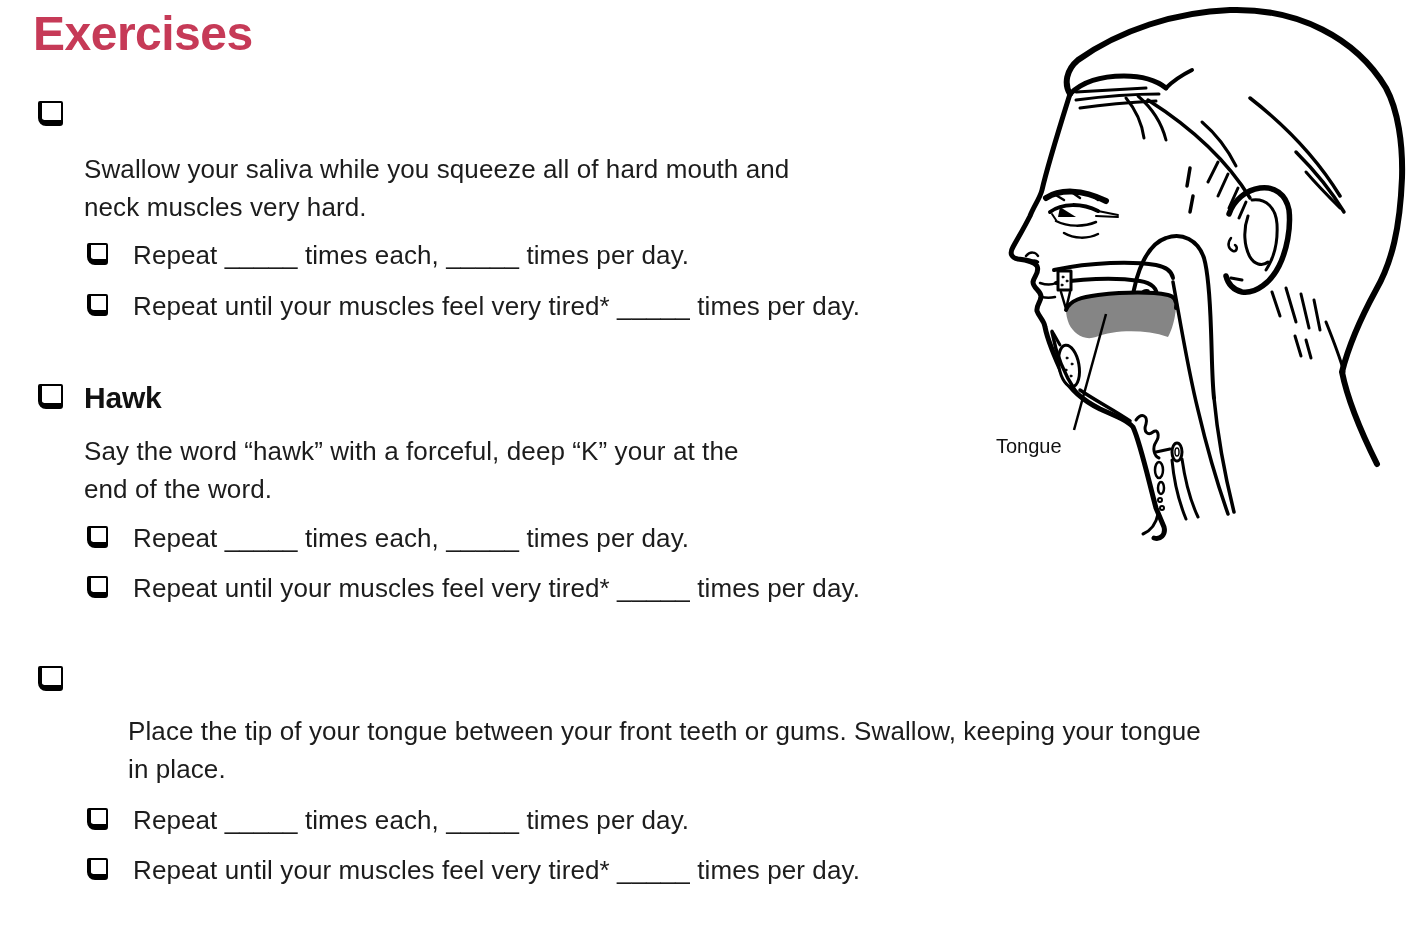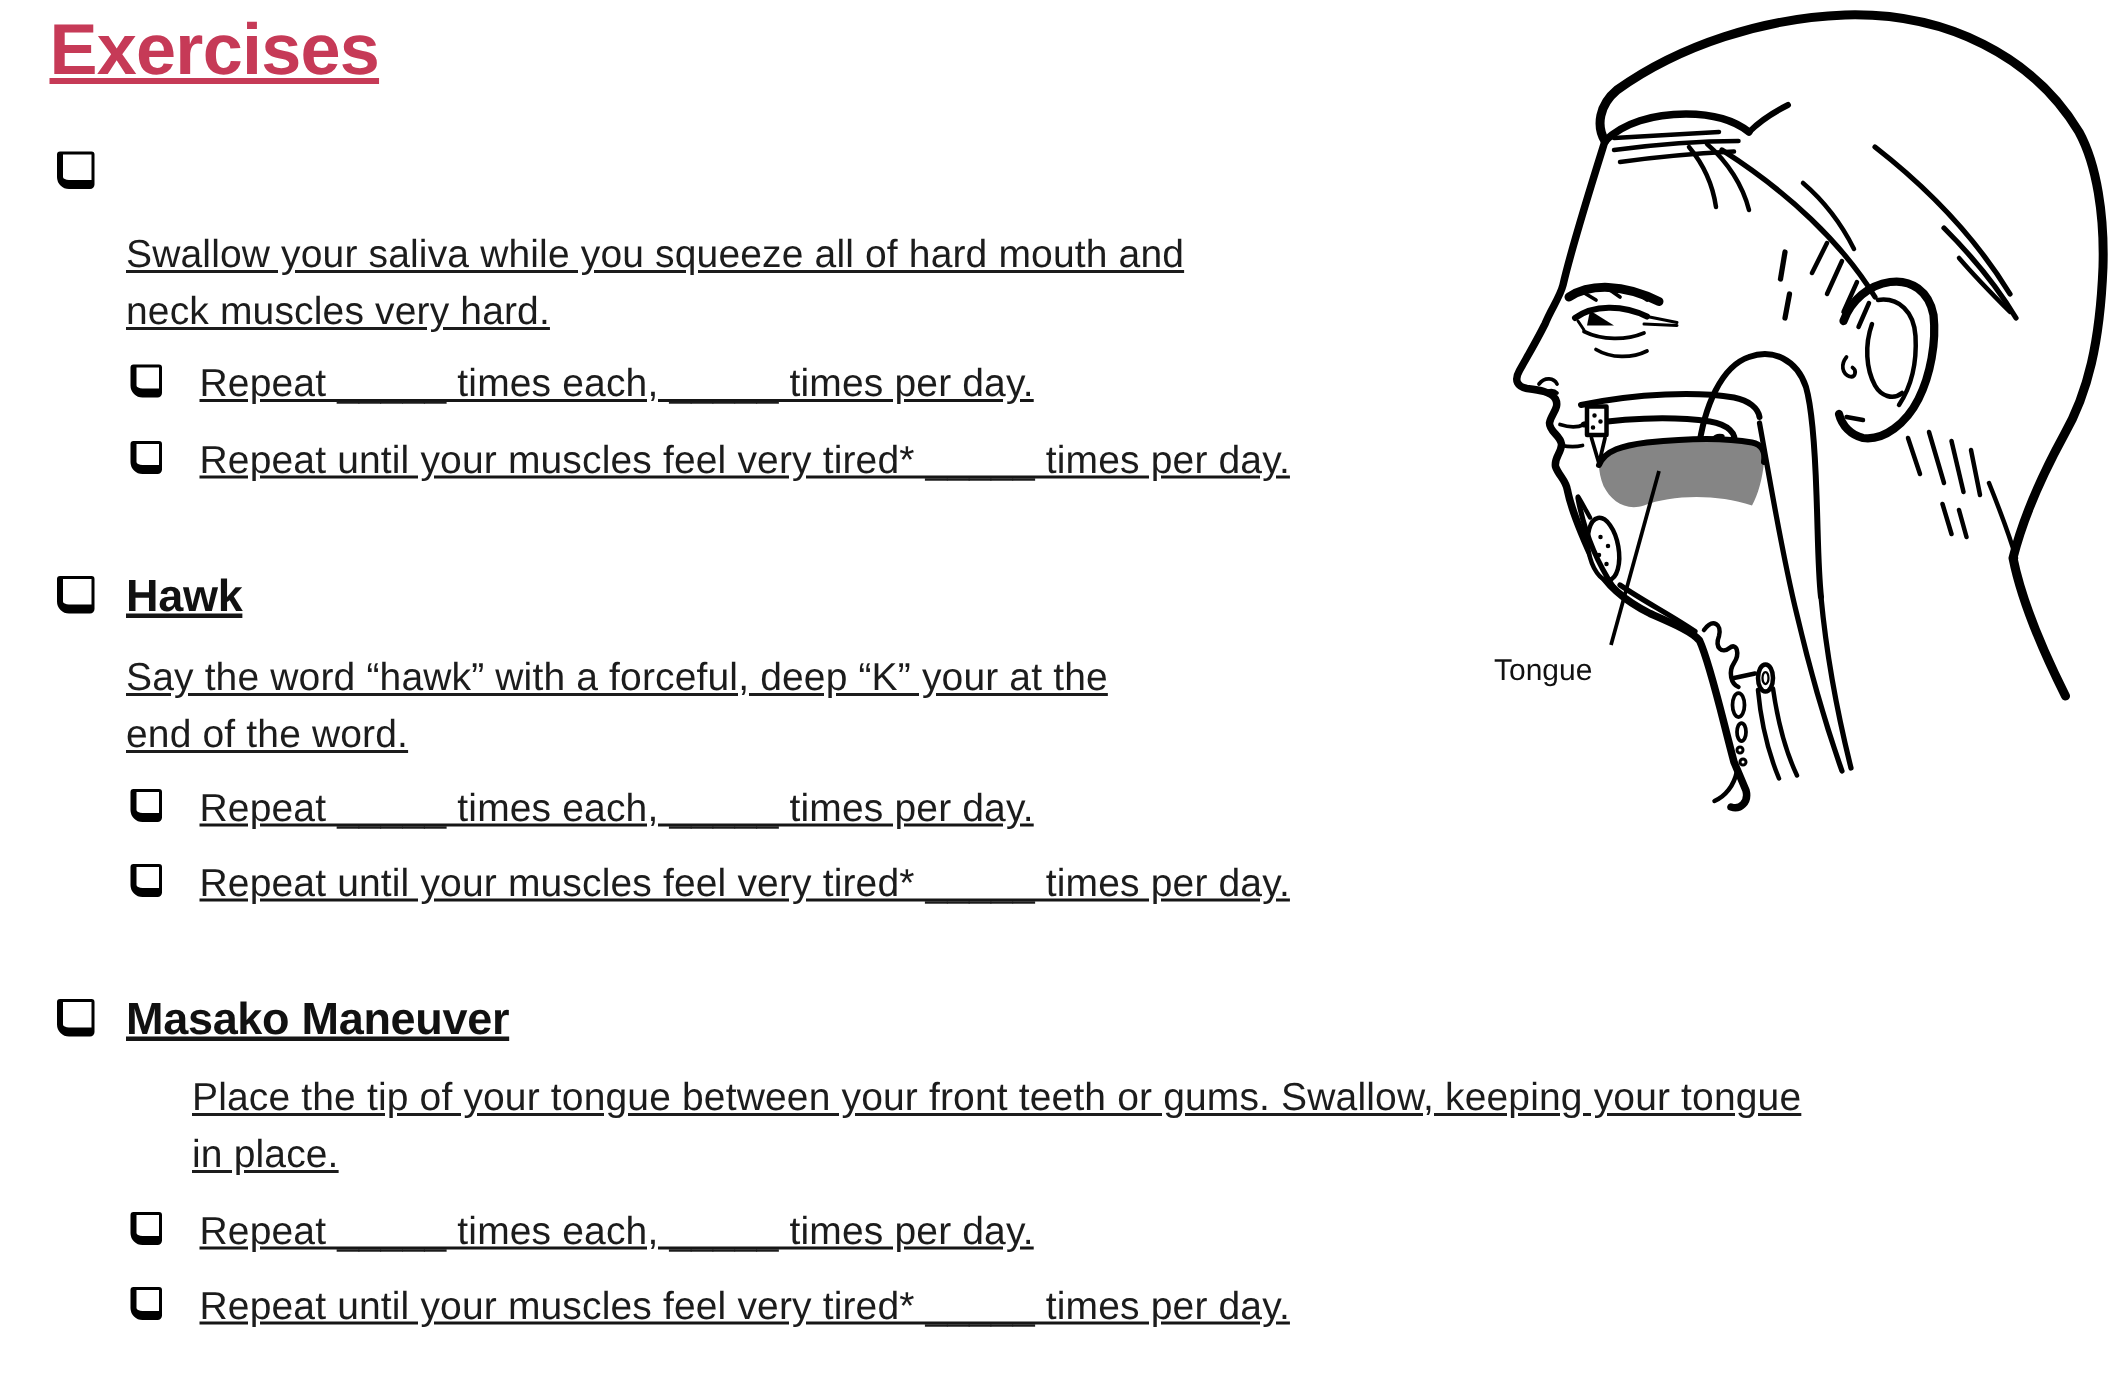--- a/index.html
+++ b/index.html
@@ -3,21 +3,21 @@
 <meta charset="utf-8">
 <style>
   html,body{margin:0;padding:0;}
   body{
     width:1416px;height:926px;position:relative;overflow:hidden;
     background:#ffffff;
     font-family:"Liberation Sans","DejaVu Sans",sans-serif;
     color:#161616;
     -webkit-font-smoothing:antialiased;
   }
-  .abs{position:absolute;text-decoration:underline;}
+  .abs{position:absolute;}
   .page-title{
     left:33px;top:6px;
     font-size:48px;font-weight:700;letter-spacing:-0.5px;
     color:#c63a57;
   }
   .sec-head{
     left:38px;display:flex;align-items:flex-start;
   }
   .sec-title{
     font-size:30px;font-weight:700;color:#111;line-height:30px;margin-left:21px;letter-spacing:-0.2px;
@@ -71,21 +71,20 @@
   <span class="cb small"></span>
   <span class="item-text">Repeat _____ times each, _____ times per day.</span>
 </div>
 <div class="abs item" style="top:573px;">
   <span class="cb small"></span>
   <span class="item-text">Repeat until your muscles feel very tired* _____ times per day.</span>
 </div>
 
 <div class="abs sec-head" style="top:665px;">
   <span class="cb big"></span>
-  <span class="sec-title">Masako Maneuver</span>
 </div>
 <div class="abs desc" style="top:712px;margin-left:44px;">Place the tip of your tongue between your front teeth or gums. Swallow, keeping your tongue
 in place.</div>
 <div class="abs item" style="top:805px;">
   <span class="cb small"></span>
   <span class="item-text">Repeat _____ times each, _____ times per day.</span>
 </div>
 <div class="abs item" style="top:855px;">
   <span class="cb small"></span>
   <span class="item-text">Repeat until your muscles feel very tired* _____ times per day.</span>

